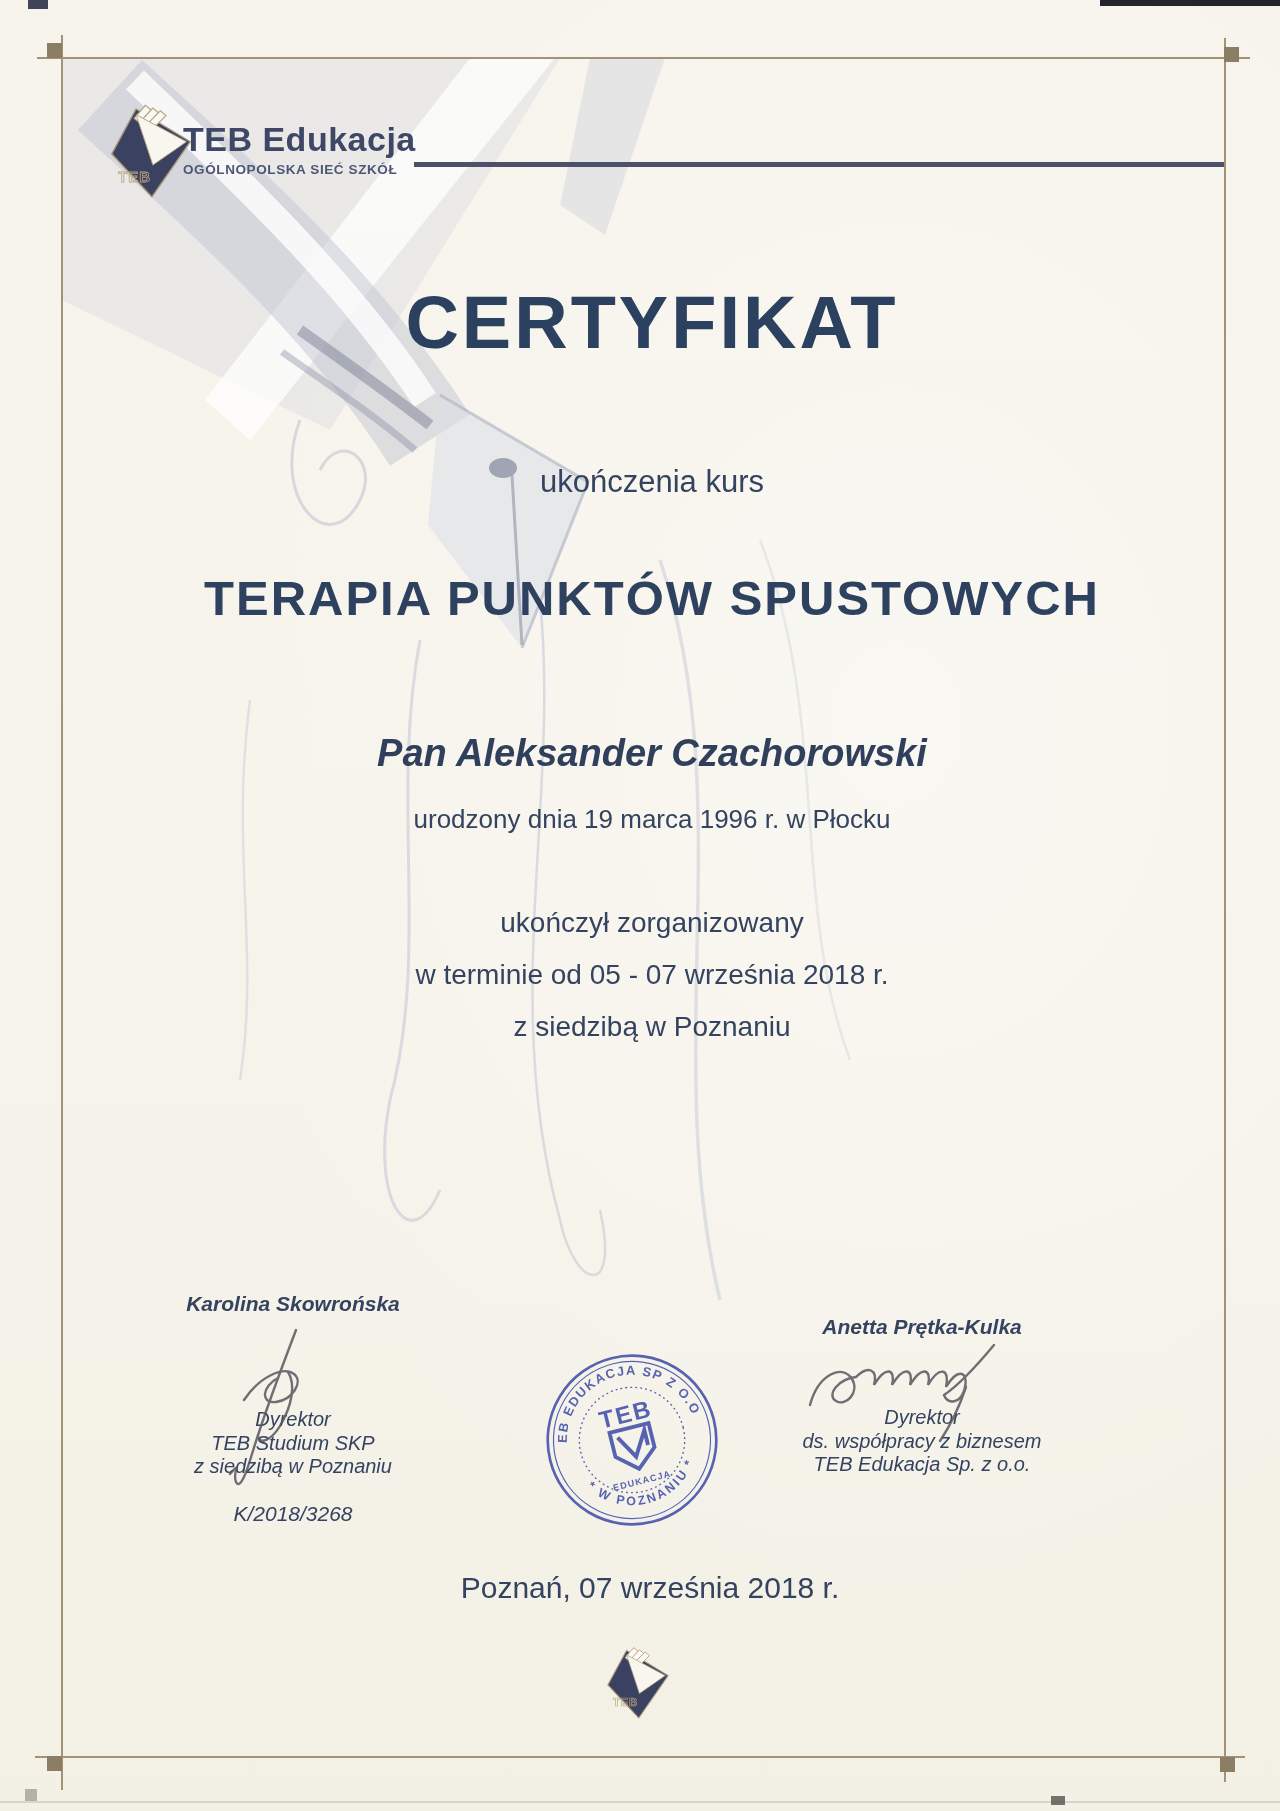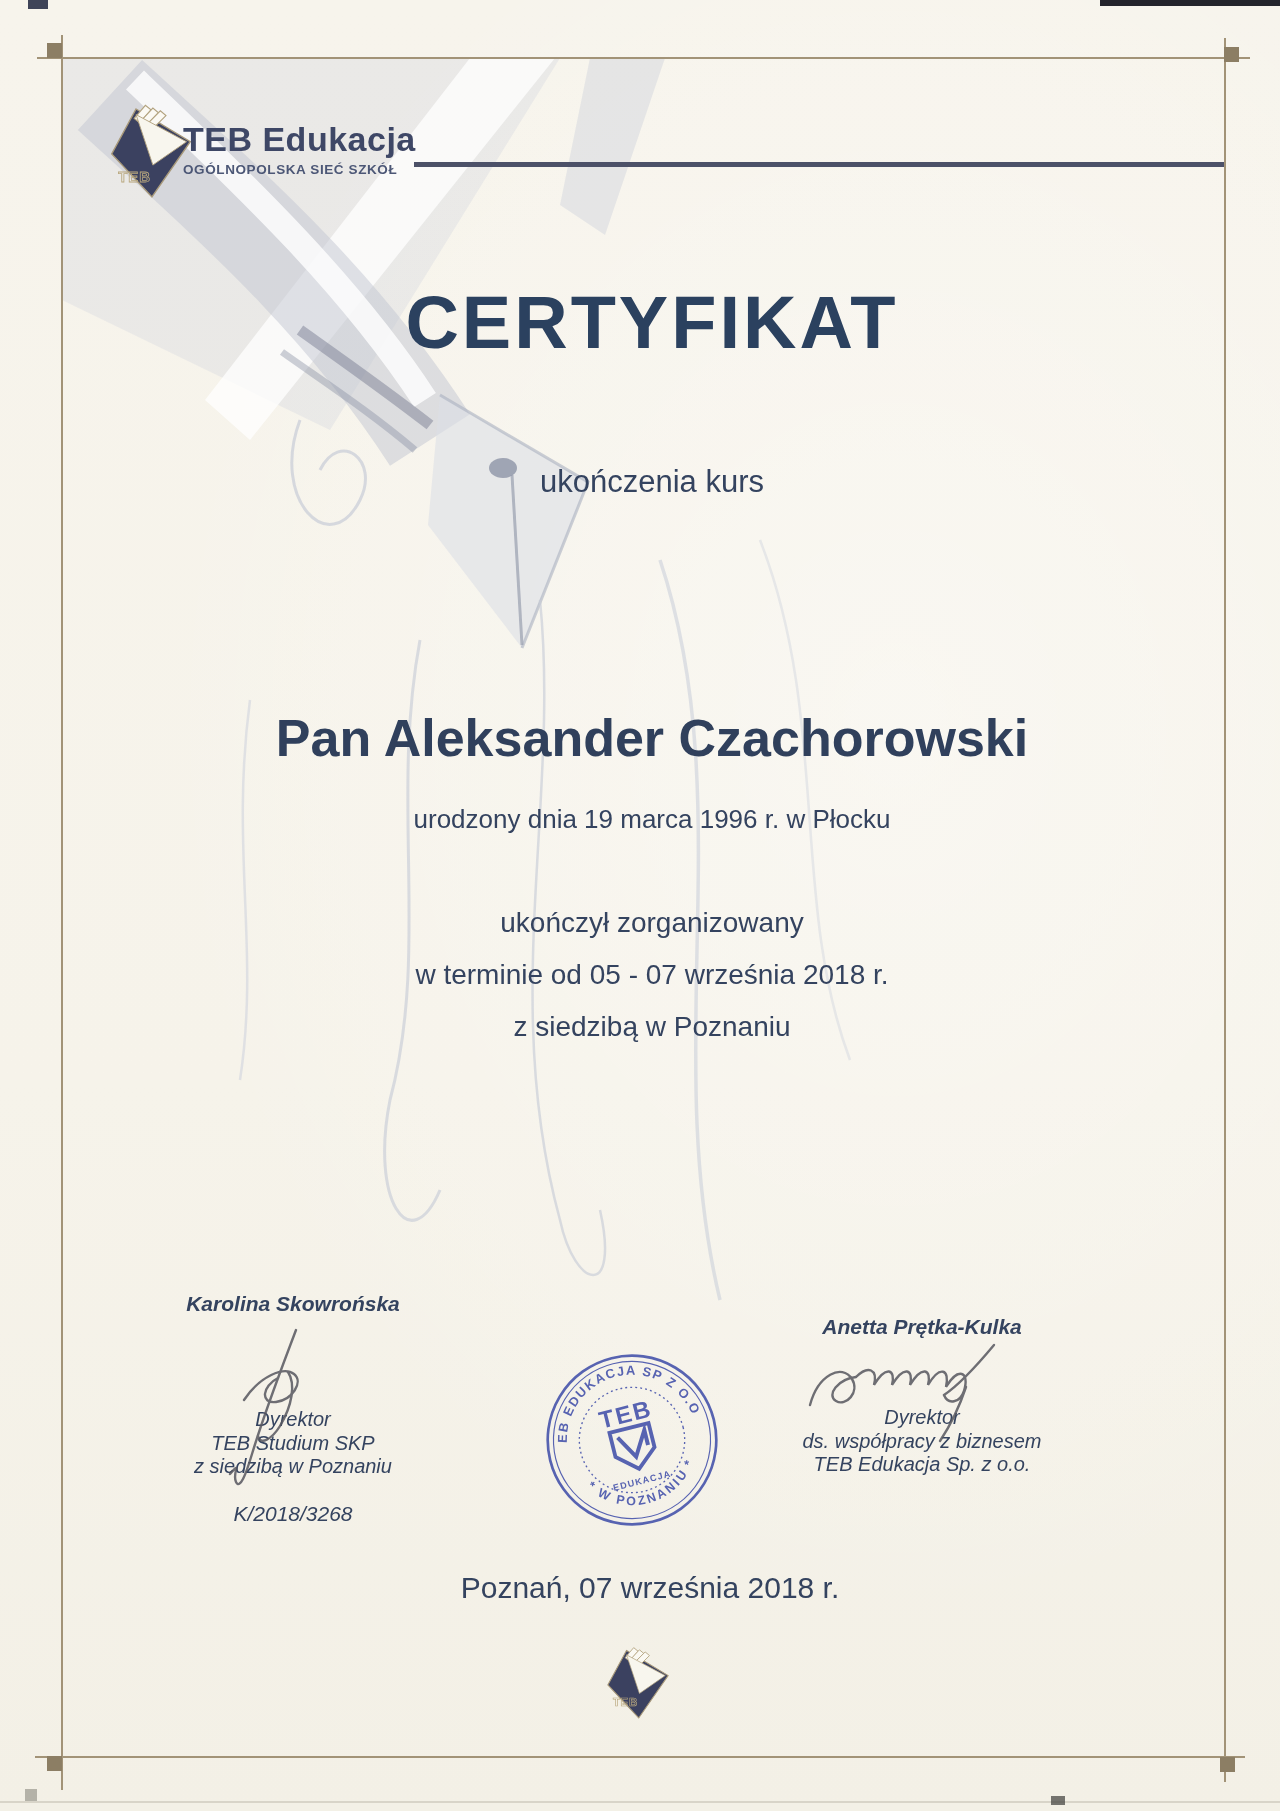--- a/index.html
+++ b/index.html
@@ -25,21 +25,21 @@
   .logo{position:absolute;z-index:3;}
   .brand{position:absolute;left:183px;top:120px;z-index:3;color:#3e4766;}
   .brand .name{font-size:34px;font-weight:bold;letter-spacing:.5px;}
   .brand .tagline{font-size:13.5px;font-weight:600;letter-spacing:.6px;color:#4c5776;margin-top:3px;}
   .header-rule{position:absolute;left:414px;top:162px;width:810px;height:5px;background:#4c5168;z-index:3;}
   
   .centered{position:absolute;left:0;width:1216px;text-align:center;z-index:3;color:#34435f;margin-left:44px;}
   .title{top:286px;font-size:74px;font-weight:bold;letter-spacing:3px;color:#2b415f;line-height:1;}
   .subtitle{top:466px;font-size:31px;line-height:1;}
   .course-title{top:574px;font-size:49px;font-weight:bold;letter-spacing:2px;color:#2e425f;line-height:1;}
-  .recipient{top:712px;font-size:52px;font-weight:bold;line-height:1;color:#30405c;}
+  .recipient{top:734px;font-size:38px;font-weight:bold;line-height:1;color:#30405c;font-style:italic;}
   .birth{top:806px;font-size:26px;line-height:1;text-align:center;}
   .bodyblock{top:897px;font-size:28px;line-height:52px;}
   .kursblock{top:1144px;font-size:28px;line-height:53px;}
   .kursblock b{font-weight:bold;}
   .date-line{position:absolute;left:20px;top:1571px;width:1260px;text-align:center;
     font-size:30px;color:#34435f;z-index:3;}
   
   .sigblock{position:absolute;width:320px;text-align:center;color:#34435f;z-index:3;font-style:italic;}
   .sigblock .signer{font-size:21px;font-weight:600;}
   .sigblock .roles{position:absolute;left:0;width:320px;font-size:20px;line-height:23.5px;}
@@ -97,20 +97,21 @@
     <text x="11" y="84" font-size="16" font-weight="bold" letter-spacing="1" fill="none" stroke="#b9a87e" stroke-width="0.9">TEB</text>
   </svg>
   <div class="brand">
     <div class="name">TEB Edukacja</div>
     <div class="tagline">OGÓLNOPOLSKA SIEĆ SZKÓŁ</div>
   </div>
   <div class="header-rule"></div>
 
   <div class="centered title">CERTYFIKAT</div>
   <div class="centered subtitle">ukończenia kurs</div>
+  <div class="centered course-title">TERAPIA PUNKTÓW SPUSTOWYCH</div>
   <div class="centered recipient">Pan Aleksander Czachorowski</div>
   <div class="centered birth">urodzony dnia 19 marca 1996 r. w Płocku</div>
 
   <div class="centered bodyblock">
     <div>ukończył zorganizowany</div>
     <div>w terminie od 05 - 07 września 2018 r.</div>
     <div>z siedzibą w Poznaniu</div>
   </div>
 
 

